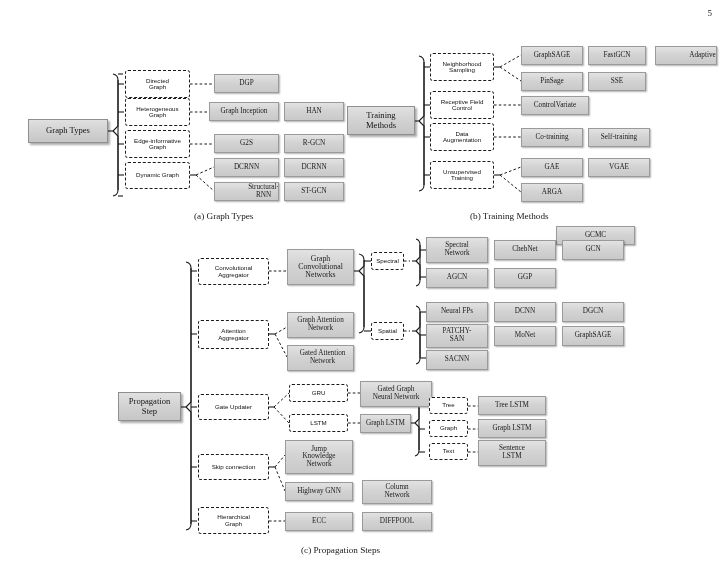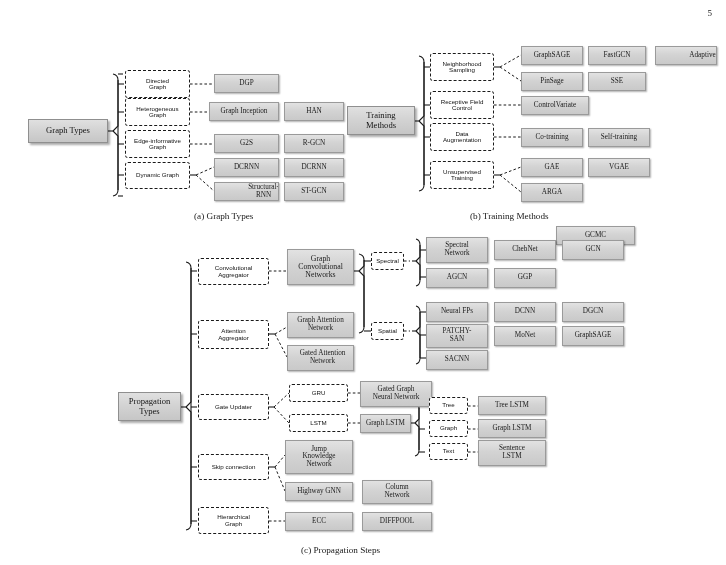--- a/index.html
+++ b/index.html
@@ -270,21 +270,21 @@
   <div class="node gray" style="left:588px;top:128px;width:62px;height:19px;">Self-training</div>
 
   <div class="node gray" style="left:521px;top:158px;width:62px;height:19px;">GAE</div>
   <div class="node gray" style="left:588px;top:158px;width:62px;height:19px;">VGAE</div>
   <div class="node gray" style="left:521px;top:183px;width:62px;height:19px;">ARGA</div>
   <div class="node gray" style="left:556px;top:183px;width:79px;height:19px;margin-top:43px;">GCMC</div>
 
   <div class="caption" style="left:470px;top:211px;">(b)  Training Methods</div>
 
   <div class="node root" style="left:118px;top:392px;width:63px;height:29px;white-space:pre-line;">Propagation
-Types</div>
+Step</div>
 
   <div class="node dashed" style="left:198px;top:258px;width:71px;height:27px;white-space:pre-line;">Convolutional
 Aggregator</div>
   <div class="node dashed" style="left:198px;top:320px;width:71px;height:29px;white-space:pre-line;">Attention
 Aggregator</div>
   <div class="node dashed" style="left:198px;top:394px;width:71px;height:26px;white-space:pre-line;">Gate Updater</div>
   <div class="node dashed" style="left:198px;top:454px;width:71px;height:26px;white-space:pre-line;">Skip connection</div>
   <div class="node dashed" style="left:198px;top:507px;width:71px;height:27px;white-space:pre-line;">Hierarchical
 Graph</div>
 

